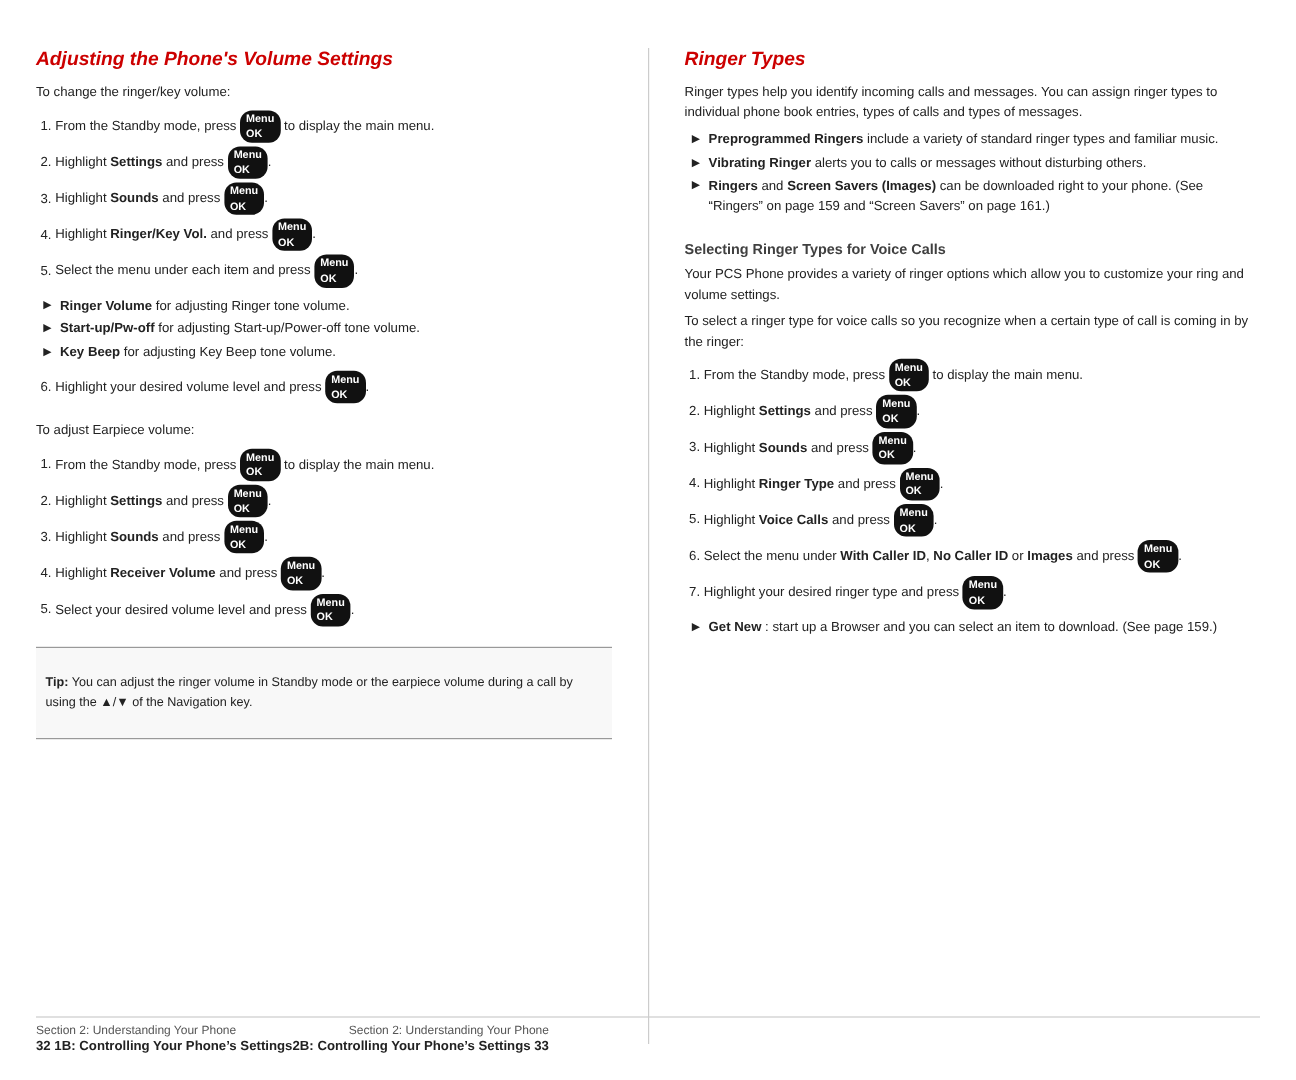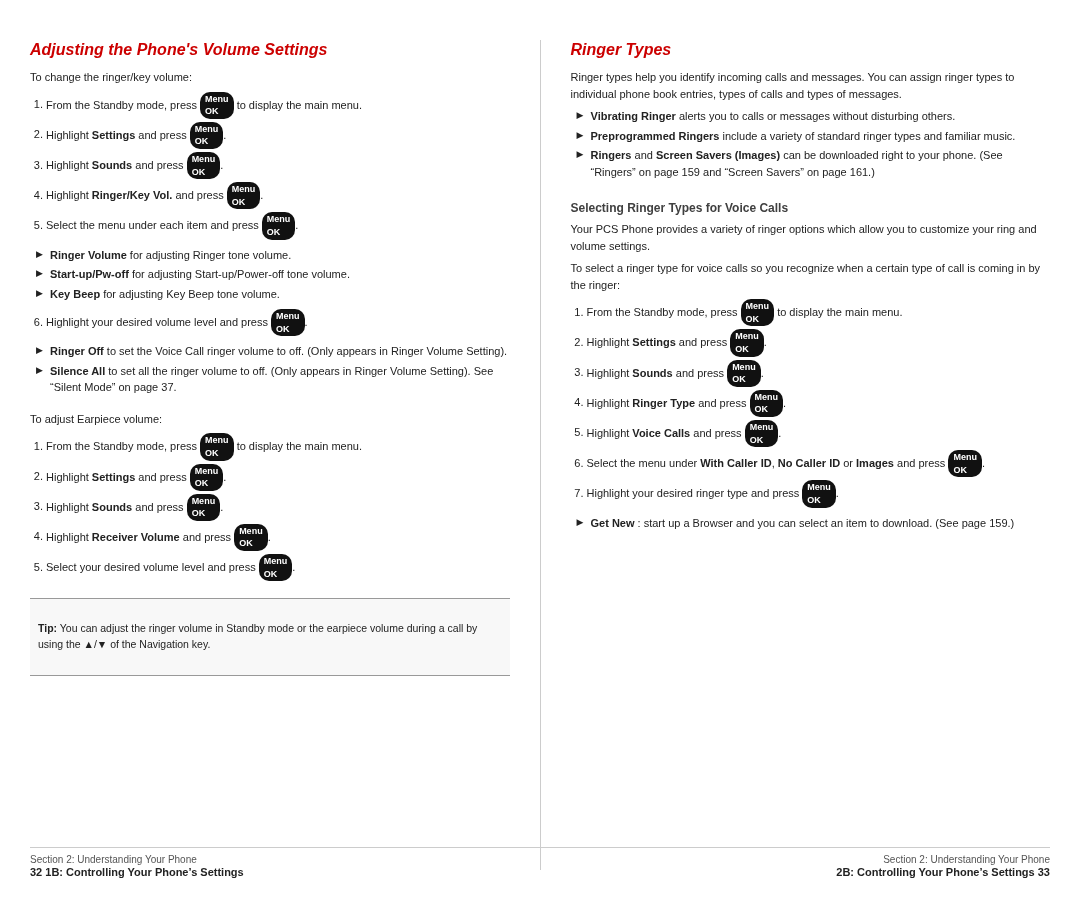--- a/index.html
+++ b/index.html
@@ -92,21 +92,20 @@
       border-bottom: 1px solid #999;
       background: #f8f8f8;
       padding: 22px 8px;
       margin-top: 10px;
       font-size: 10.5px;
       line-height: 1.5;
     }
     .tip-box b { font-weight: bold; }
     .footer {
       display: flex;
-      justify-content: space-between;
       align-items: flex-end;
       position: absolute;
       bottom: 22px;
       left: 30px;
       right: 30px;
       border-top: 1px solid #ccc;
       padding-top: 6px;
     }
     .footer-left, .footer-right {
       display: flex;
@@ -153,24 +152,20 @@
     <ul class="bullets">
       <li><b>Ringer Volume</b> for adjusting Ringer tone volume.</li>
       <li><b>Start-up/Pw-off</b> for adjusting Start-up/Power-off tone volume.</li>
       <li><b>Key Beep</b> for adjusting Key Beep tone volume.</li>
     </ul>
 
     <ol start="6">
       <li>Highlight your desired volume level and press <span class="menu-btn">Menu<br>OK</span>.</li>
     </ol>
 
-    <ul class="bullets">
-      <li><b>Ringer Off</b> to set the Voice Call ringer volume to off. (Only appears in Ringer Volume Setting).</li>
-      <li><b>Silence All</b> to set all the ringer volume to off. (Only appears in Ringer Volume Setting). See “Silent Mode” on page 37.</li>
-    </ul>
 
     <p style="margin-top:8px;">To adjust Earpiece volume:</p>
 
     <ol>
       <li>From the Standby mode, press <span class="menu-btn">Menu<br>OK</span> to display the main menu.</li>
       <li>Highlight <b>Settings</b> and press <span class="menu-btn">Menu<br>OK</span>.</li>
       <li>Highlight <b>Sounds</b> and press <span class="menu-btn">Menu<br>OK</span>.</li>
       <li>Highlight <b>Receiver Volume</b> and press <span class="menu-btn">Menu<br>OK</span>.</li>
       <li>Select your desired volume level and press <span class="menu-btn">Menu<br>OK</span>.</li>
     </ol>
@@ -181,22 +176,22 @@
   </div>
 
   <div class="divider"></div>
 
   <div class="column">
     <div class="section-title">Ringer Types</div>
 
     <p>Ringer types help you identify incoming calls and messages. You can assign ringer types to individual phone book entries, types of calls and types of messages.</p>
 
     <ul class="bullets">
+      <li><b>Preprogrammed Ringers</b> include a variety of standard ringer types and familiar music.</li>
       <li><b>Vibrating Ringer</b> alerts you to calls or messages without disturbing others.</li>
-      <li><b>Preprogrammed Ringers</b> include a variety of standard ringer types and familiar music.</li>
       <li><b>Ringers</b> and <b>Screen Savers (Images)</b> can be downloaded right to your phone. (See “Ringers” on page 159 and “Screen Savers” on page 161.)</li>
     </ul>
 
     <div class="subsection-title">Selecting Ringer Types for Voice Calls</div>
 
     <p>Your PCS Phone provides a variety of ringer options which allow you to customize your ring and volume settings.</p>
     <p>To select a ringer type for voice calls so you recognize when a certain type of call is coming in by the ringer:</p>
 
     <ol>
       <li>From the Standby mode, press <span class="menu-btn">Menu<br>OK</span> to display the main menu.</li>

